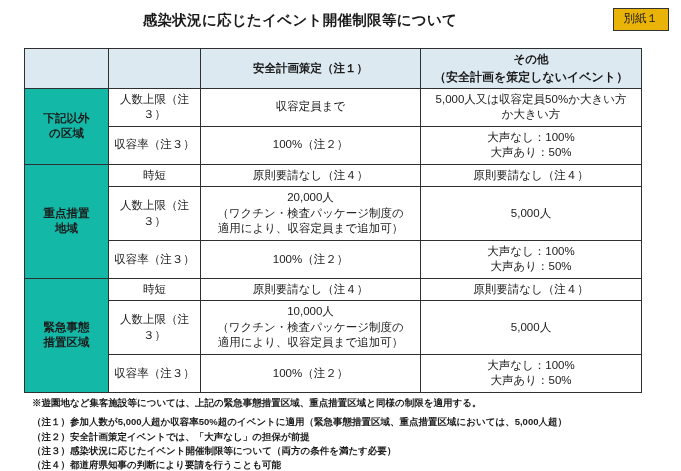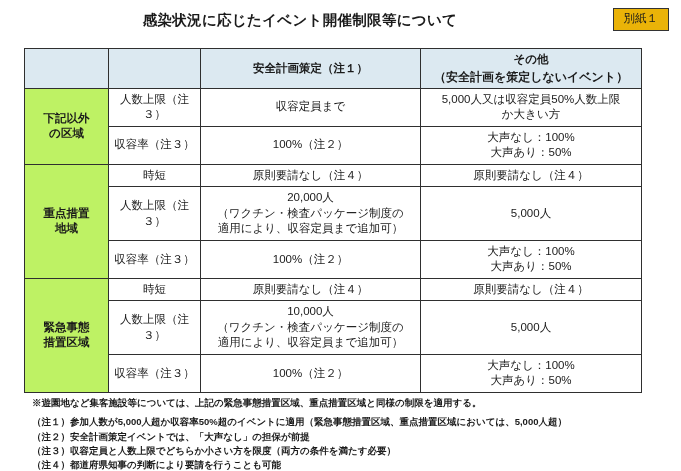--- a/index.html
+++ b/index.html
@@ -63,21 +63,21 @@
     font-size: 11px;
     padding: 6px 2px;
   }
   th.hdr .sub {
     display: block;
     font-size: 12px;
     font-weight: bold;
     margin-top: 1px;
   }
   td.areacell {
-    background: #bef264;
+    background: #14b8a6;
     font-weight: bold;
     font-size: 12px;
     line-height: 1.45;
     width: 84px;
   }
   td.rowlabel {
     width: 92px;
     font-size: 11.5px;
   }
   td.val {
@@ -130,21 +130,21 @@
         </th>
       </tr>
     </thead>
     <tbody>
 
       <tr>
         <td class="areacell" rowspan="2" style="white-space: pre-line;">下記以外
 の区域</td>
         <td class="rowlabel">人数上限（注３）</td>
         <td class="val">収容定員まで</td>
-        <td class="val" style="white-space: pre-line;">5,000人又は収容定員50%人数上限
+        <td class="val" style="white-space: pre-line;">5,000人又は収容定員50%か大きい方
 か大きい方</td>
       </tr>
       <tr>
         <td class="rowlabel">収容率（注３）</td>
         <td class="val">100%（注２）</td>
         <td class="val" style="white-space: pre-line;">大声なし：100%
 大声あり：50%</td>
       </tr>
 
       <tr>
@@ -188,17 +188,17 @@
         <td class="val" style="white-space: pre-line;">大声なし：100%
 大声あり：50%</td>
       </tr>
     </tbody>
   </table>
 
   <div class="notes">
     <div class="nline first">※遊園地など集客施設等については、上記の緊急事態措置区域、重点措置区域と同様の制限を適用する。</div>
     <div class="nline">（注１）参加人数が5,000人超か収容率50%超のイベントに適用（緊急事態措置区域、重点措置区域においては、5,000人超）</div>
     <div class="nline">（注２）安全計画策定イベントでは、「大声なし」の担保が前提</div>
-    <div class="nline">（注３）収容定員と人数上限でどちらか小さい方を限度（両方の条件を満たす必要）</div>
+    <div class="nline">（注３）感染状況に応じたイベント開催制限等について（両方の条件を満たす必要）</div>
     <div class="nline">（注４）都道府県知事の判断により要請を行うことも可能</div>
   </div>
 
 </div>
 
 </body></html>

